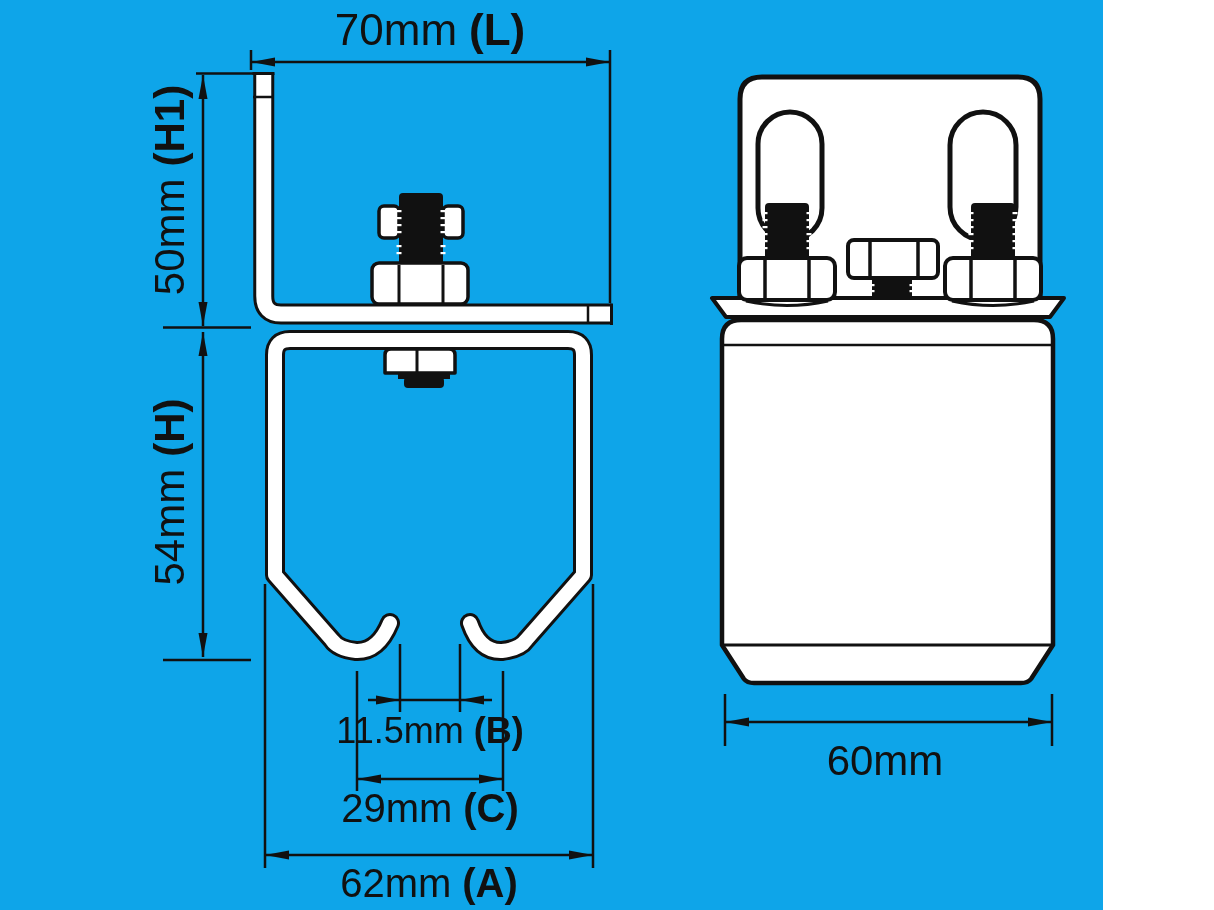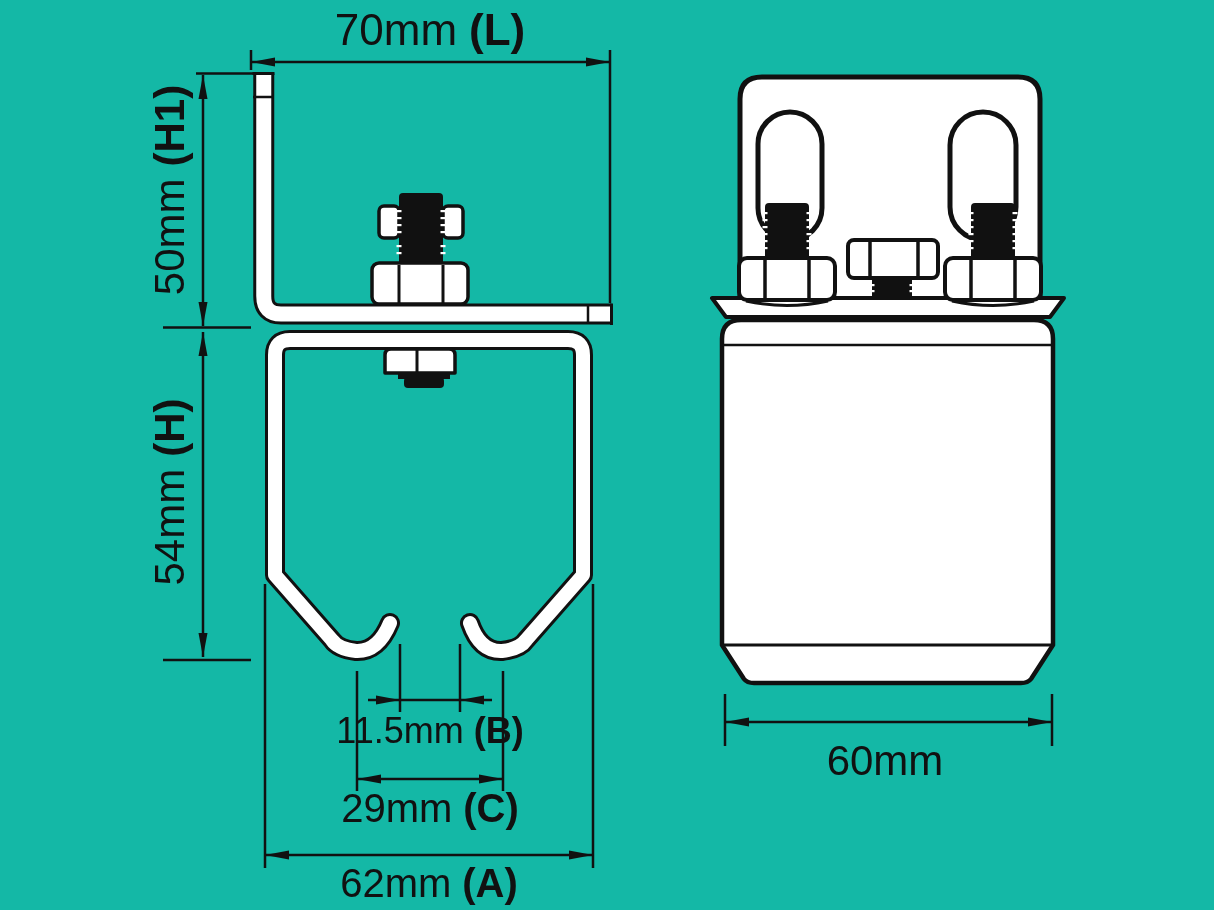--- a/index.html
+++ b/index.html
@@ -1,17 +1,17 @@
 <!DOCTYPE html>
 <html><head>
 <meta charset="utf-8">
 <style>
   html,body{margin:0;padding:0;background:#ffffff;}
   .stage{
-    position:relative;width:1214px;height:910px;background:#14b8a6;
+    position:relative;width:1103px;height:910px;background:#0ea5e9;
     font-family:"Liberation Sans","DejaVu Sans",sans-serif;
     overflow:hidden;
   }
   svg{display:block}
   .dim-text{fill:#111111;}
   .dim-bold{font-weight:bold;}
 </style>
 </head>
 <body>
 

